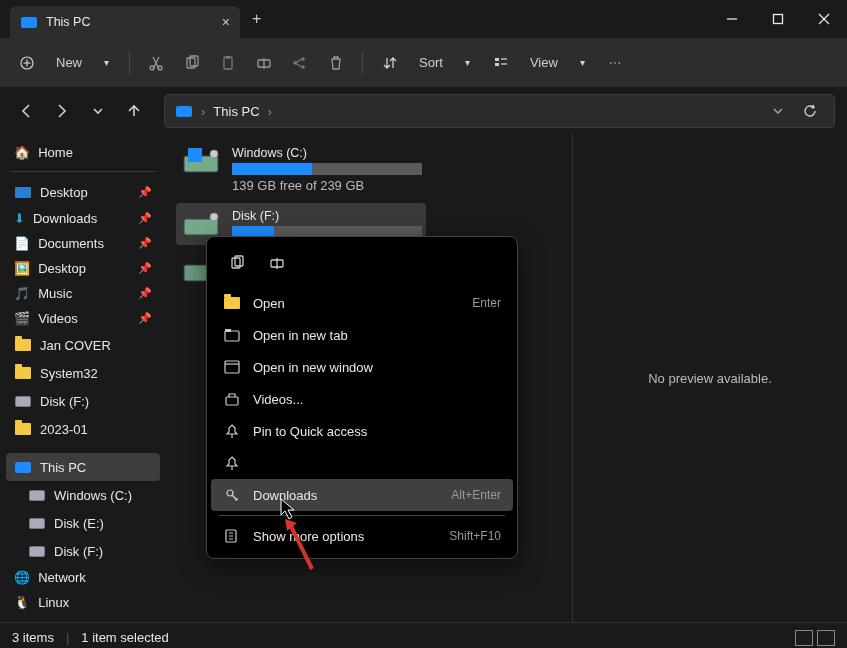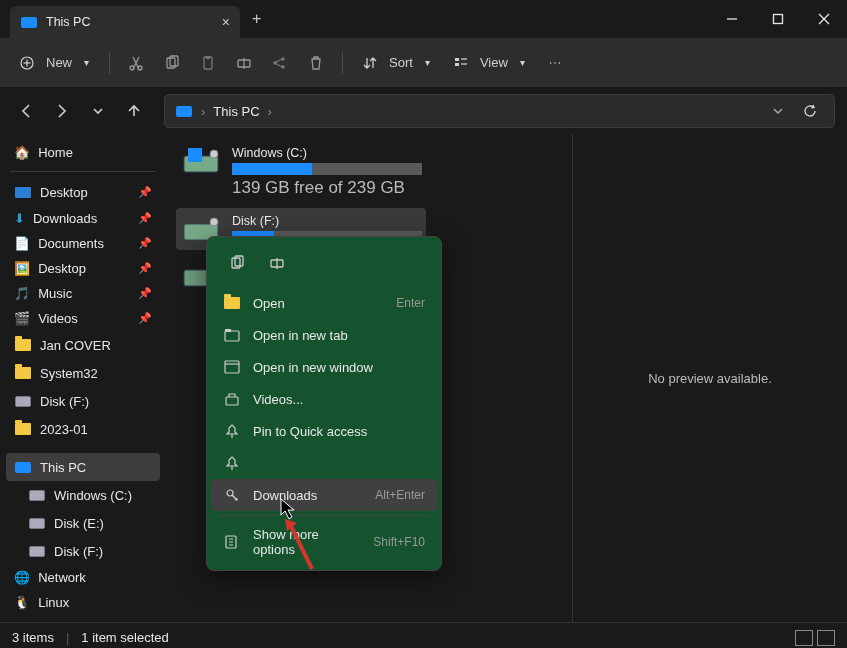--- a/index.html
+++ b/index.html
@@ -9,21 +9,21 @@
 .titlebar { height: 38px; background: #1a1a1a; display: flex; align-items: center; }
 .tab { display: flex; align-items: center; background: #2d2d2d; height: 32px; margin-top:6px; padding: 0 14px 0 10px; border-radius: 6px 6px 0 0; gap:8px; position:relative; width:230px;}
 .tab-title { font-size: 12.5px; }
 .tab-close { position:absolute; right:10px; font-size:14px; color:#ccc; }
 .newtab { margin-left:12px; color:#ccc; font-size:16px; }
 .winctrls { margin-left:auto; display:flex; }
 .winctrls div { width:46px; height:38px; display:flex; align-items:center; justify-content:center; color:#e8e8e8; }
 
 
 .toolbar { height: 50px; background: #2d2d2d; display:flex; align-items:center; padding: 0 10px; gap:4px; border-bottom:1px solid #1a1a1a;}
-.tb-btn { display:flex; align-items:center; gap:12px; padding:6px 10px; border-radius:4px; color:#d0d0d0;}
+.tb-btn { display:flex; align-items:center; gap:22px; padding:6px 10px; border-radius:4px; color:#d0d0d0;}
 .tb-sep { width:1px; height:22px; background:#4a4a4a; margin:0 6px; }
 .tb-icon { width:32px; height:32px; display:flex; align-items:center; justify-content:center; color:#b0b0b0; }
 
 
 .navrow { height:46px; background:#1a1a1a; display:flex; align-items:center; padding:0 12px; gap:8px; }
 .nav-arrow { width:28px; height:28px; display:flex; align-items:center; justify-content:center; color:#d0d0d0; }
 .addressbar { flex:1; height:34px; background:#2b2b2b; border:1px solid #3d3d3d; border-radius:5px; display:flex; align-items:center; padding:0 10px; gap:8px; margin-left:8px; }
 .addr-refresh { margin-left:auto; display:flex; gap:4px; }
 .searchbox { width:164px; height:34px; background:#2b2b2b; border:1px solid #3d3d3d; border-radius:5px; display:flex; align-items:center; padding:0 10px; gap:8px; color:#888; }
 
@@ -39,27 +39,27 @@
 
 .content { flex:1; background:#1a1a1a; display:flex; }
 .drives { flex:1; padding:6px 10px; }
 .drive { display:flex; align-items:flex-start; gap:10px; padding:6px; border-radius:4px; width:250px; margin-bottom:4px;}
 .drive.sel { background:#3a3a3a; }
 .drive-icon { width:40px; height:30px; position:relative; }
 .drive-txt { flex:1; }
 .drive-name { font-size:12.5px; margin-bottom:3px; }
 .storage { width:190px; height:12px; background:#5a5a5a; border-radius:0; overflow:hidden; }
 .storage-fill { height:100%; background:#1a8cff; }
-.drive-free { font-size:17px; color:#bbb; margin-top:3px; }
+.drive-free { font-size:13px; color:#bbb; margin-top:3px; }
 
 
 .preview { width:275px; border-left:1px solid #333; display:flex; align-items:center; justify-content:center; color:#bbb; font-size:13px; }
 
 
-.ctxmenu { position:absolute; left:206px; top:236px; width:236px; background:#14532d; border:1px solid #444; border-radius:8px; padding:6px 4px; box-shadow:0 8px 24px rgba(0,0,0,.5); }
+.ctxmenu { position:absolute; left:206px; top:236px; width:312px; background:#000000; border:1px solid #444; border-radius:8px; padding:6px 4px; box-shadow:0 8px 24px rgba(0,0,0,.5); }
 .ctx-toprow { display:flex; gap:4px; padding:4px 8px 8px; }
 .ctx-topbtn { width:36px; height:32px; display:flex; align-items:center; justify-content:center; border-radius:4px; }
 .ctx-item { display:flex; align-items:center; gap:12px; padding:7px 12px; border-radius:4px; }
 .ctx-item.hov { background:#404040; }
 .ctx-label { flex:1; font-size:13px; }
 .ctx-short { color:#999; font-size:12px; }
 .ctx-div { height:1px; background:#444; margin:4px 8px; }
 .ctx-ico { width:18px; height:18px; display:flex; align-items:center; justify-content:center; }
 
 

